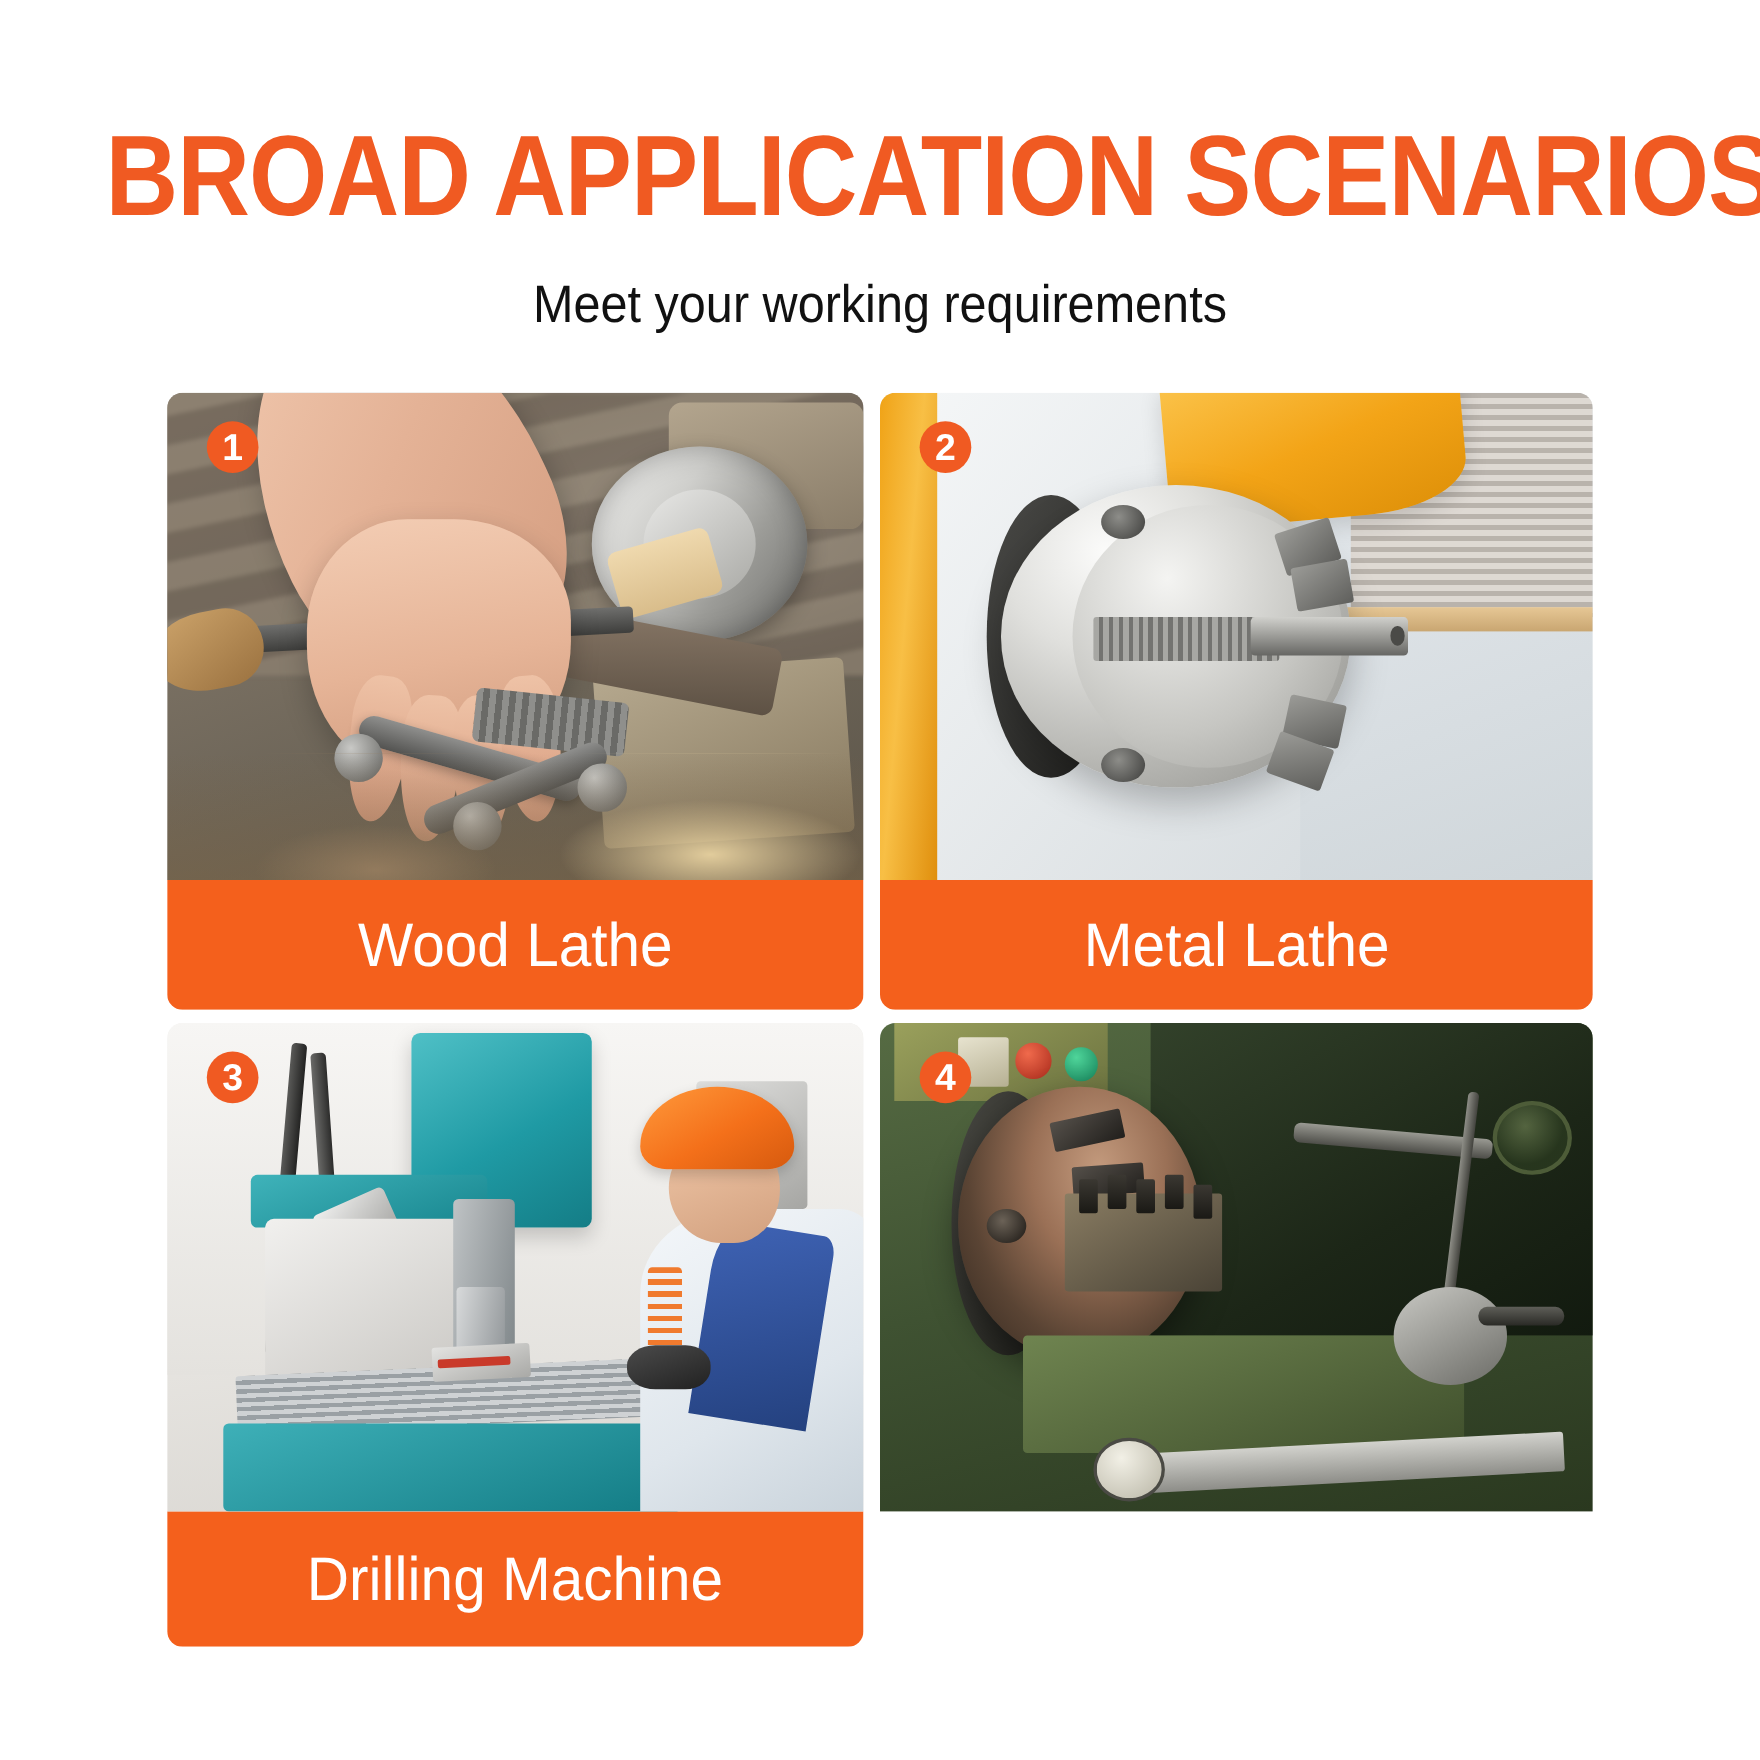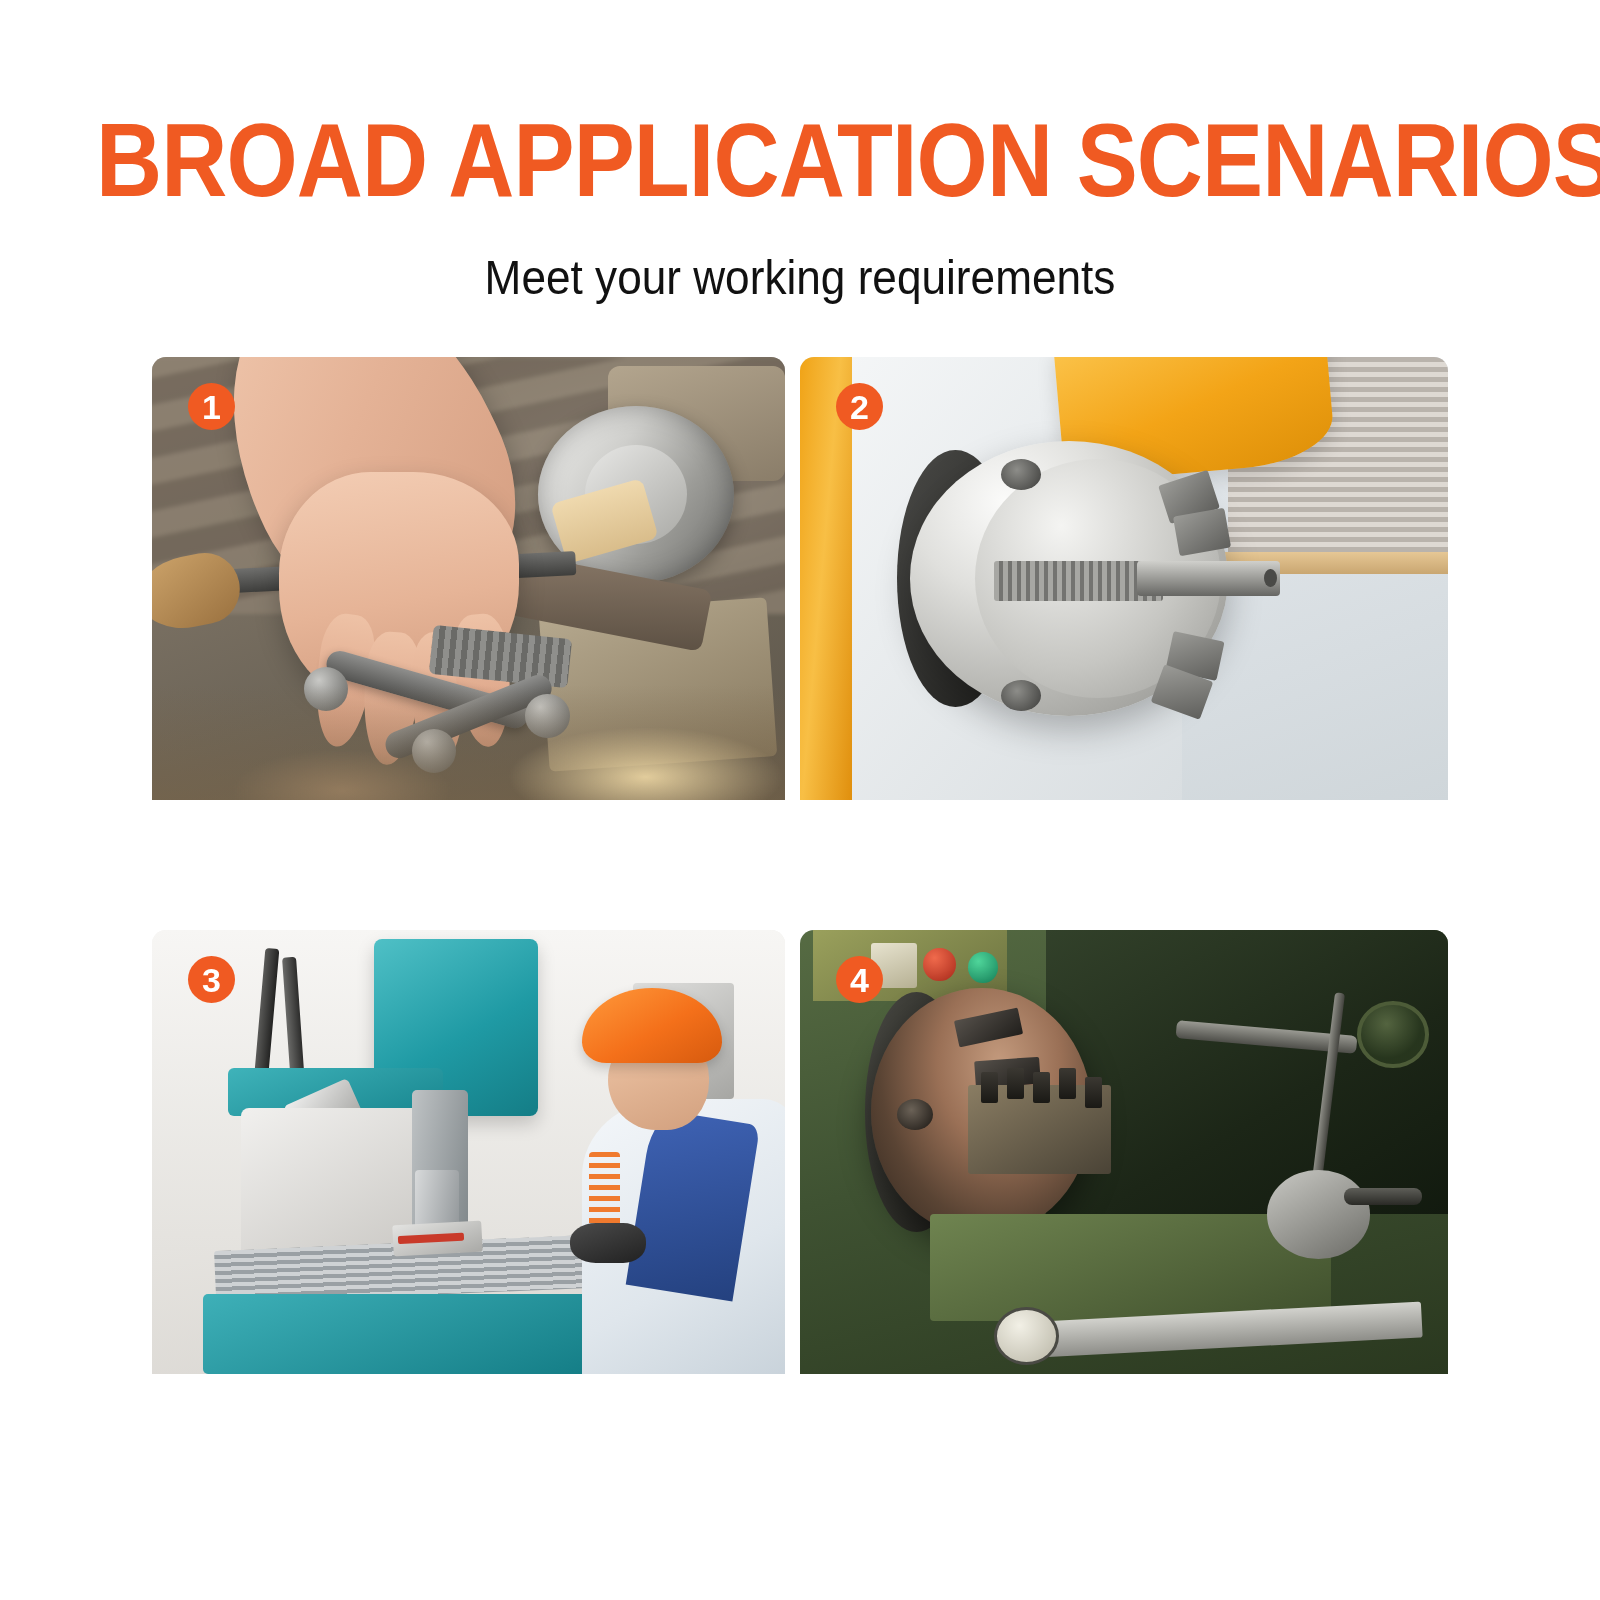--- a/index.html
+++ b/index.html
@@ -578,20 +578,23 @@
         <div class="spoke"></div>
         <div class="spoke2"></div>
         <div class="knob k1"></div>
         <div class="knob k2"></div>
         <div class="knob k3"></div>
         <div class="chips"></div>
         <div class="badge">
           <span>1</span>
         </div>
       </div>
+      <div class="label-bar">
+        <div class="label-text">Wood Lathe</div>
+      </div>
     </div>
 
     <div class="card c1">
       <div class="photo p2">
         <div class="blind"></div>
         <div class="sill"></div>
         <div class="panel"></div>
         <div class="wall-l"></div>
         <div class="guard"></div>
         <div class="chuck-rim"></div>
@@ -601,20 +604,23 @@
         <div class="jaw j2"></div>
         <div class="jaw j3"></div>
         <div class="jaw j4"></div>
         <div class="socket s1"></div>
         <div class="socket s2"></div>
         <div class="key"></div>
         <div class="shaft"></div>
         <div class="badge">
           <span>2</span>
         </div>
+      </div>
+      <div class="label-bar">
+        <div class="label-text">Metal Lathe</div>
       </div>
     </div>
 
     <div class="card c2">
       <div class="photo p3">
         <div class="wall"></div>
         <div class="panelbox"></div>
         <div class="hose"></div>
         <div class="hose2"></div>
         <div class="head"></div>
@@ -629,20 +635,23 @@
         <div class="base"></div>
         <div class="worker-body"></div>
         <div class="strap"></div>
         <div class="coil"></div>
         <div class="glove"></div>
         <div class="head-skin"></div>
         <div class="helmet"></div>
         <div class="badge">
           <span>3</span>
         </div>
+      </div>
+      <div class="label-bar">
+        <div class="label-text">Drilling Machine</div>
       </div>
     </div>
 
     <div class="card c3">
       <div class="photo p4">
         <div class="dark"></div>
         <div class="ctrl"></div>
         <div class="gauge"></div>
         <div class="btn-red"></div>
         <div class="btn-green"></div>

